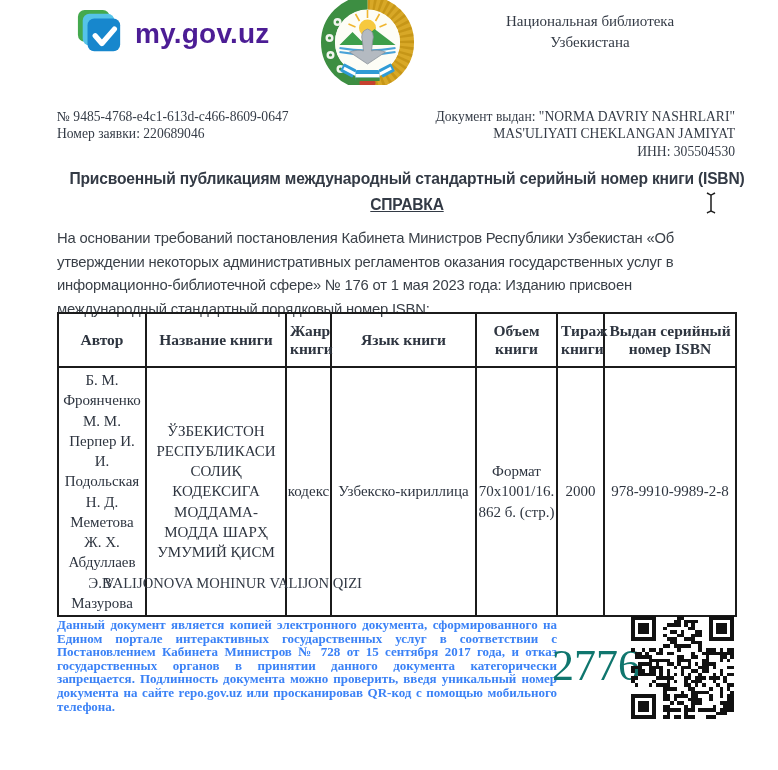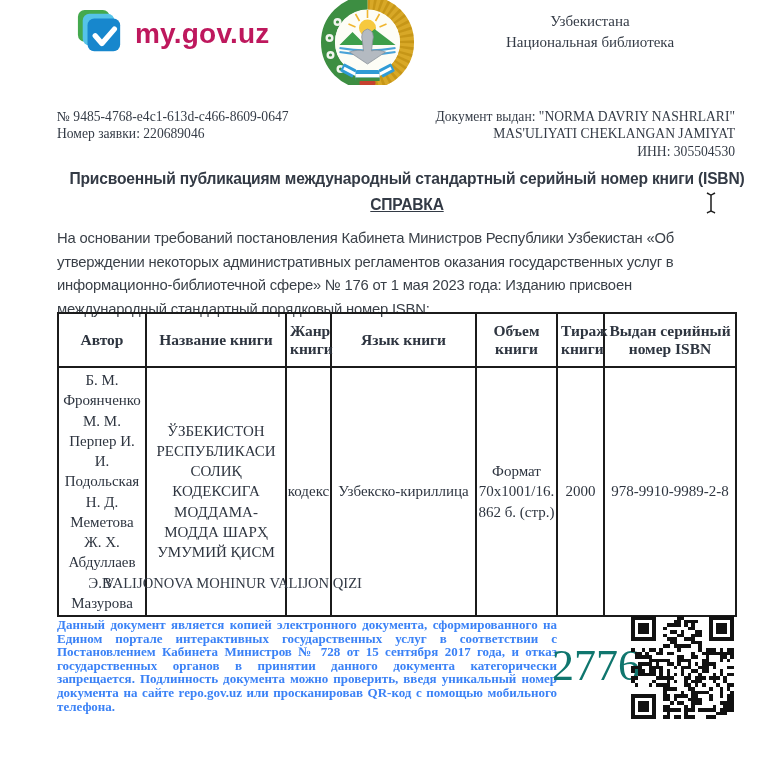--- a/index.html
+++ b/index.html
@@ -4,21 +4,21 @@
 <style>
   html,body{margin:0;padding:0;}
   body{
     width:778px;height:770px;background:#ffffff;position:relative;
     font-family:"Liberation Serif", serif;color:#343b46;overflow:hidden;
   }
   .abs{position:absolute;}
 
   
   .logo{left:76px;top:8px;display:flex;align-items:center;gap:11px;}
-  .logo-text{font-family:"Liberation Sans", sans-serif;font-weight:bold;font-size:28px;color:#be185d;letter-spacing:0.2px;}
+  .logo-text{font-family:"Liberation Sans", sans-serif;font-weight:bold;font-size:28px;color:#4c1d95;letter-spacing:0.2px;}
   .emblem{left:319px;top:0;width:97px;height:85px;}
   .org-name{left:440px;top:11px;width:300px;text-align:center;font-size:15px;line-height:1.4;color:#343b46;}
 
   
   .meta-left{left:57px;top:108px;font-size:13.6px;line-height:1.27;}
   .meta-right{right:43px;top:108px;font-size:13.6px;line-height:1.27;text-align:right;}
 
   
   .title{left:0;top:170px;width:778px;text-align:center;
     font-family:"Liberation Sans", sans-serif;font-weight:bold;font-size:15.6px;color:#333a45;letter-spacing:-0.2px;padding-left:18px;}
@@ -99,22 +99,22 @@
       <rect x="58" y="69" width="14" height="3" transform="rotate(-28 67 70)" fill="#ffffff"></rect>
       <rect x="36" y="70" width="24" height="11" rx="1.5" fill="#2f9bd6"></rect>
       <rect x="36" y="74" width="24" height="3.6" fill="#ffffff"></rect>
       <rect x="36" y="77.6" width="24" height="3.4" fill="#3d8e42"></rect>
       <rect x="40" y="81" width="16" height="4" rx="1" fill="#c6412e"></rect>
     </g>
   </svg>
 </div>
 
 <div class="abs org-name">
+  <div>Национальная библиотека</div>
   <div>Узбекистана</div>
-  <div>Национальная библиотека</div>
 </div>
 
 <div class="abs meta-left">
   <div>№ 9485-4768-e4c1-613d-c466-8609-0647</div>
   <div>Номер заявки: 220689046</div>
 </div>
 
 <div class="abs meta-right">
   <div>Документ выдан: "NORMA DAVRIY NASHRLARI"</div>
   <div>MAS'ULIYATI CHEKLANGAN JAMIYAT</div>

